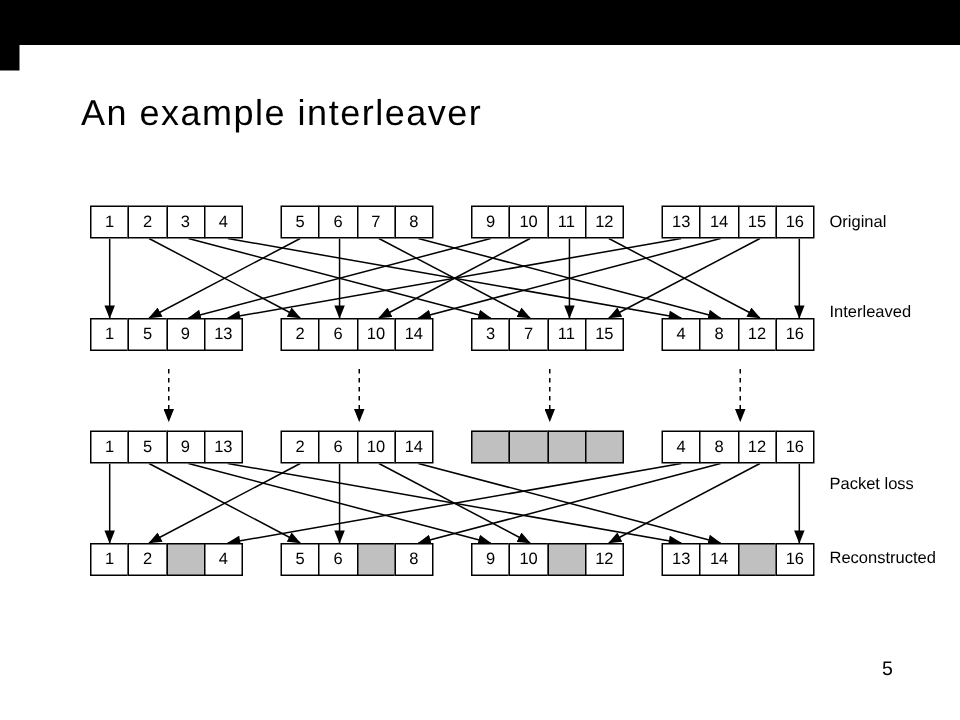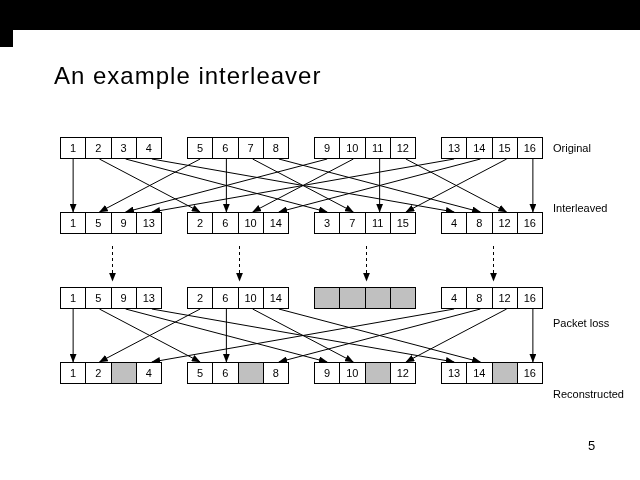--- a/index.html
+++ b/index.html
@@ -169,17 +169,17 @@
         <div class="cell">10</div>
         <div class="cell lost" style="background: rgb(192, 192, 192);"></div>
         <div class="cell">12</div>
       </div>
       <div class="cell-group" style="left: 441px; top: 362px;">
         <div class="cell">13</div>
         <div class="cell">14</div>
         <div class="cell lost" style="background: rgb(192, 192, 192);"></div>
         <div class="cell">16</div>
       </div>
-      <div class="row-label" style="left: 553px; top: 388px;">Reconstructed</div>
+      <div class="row-label" style="left: 553px; top: 366px;">Reconstructed</div>
     </div>
 
   <div class="page-number">5</div>
 </div>
 
 </body></html>

